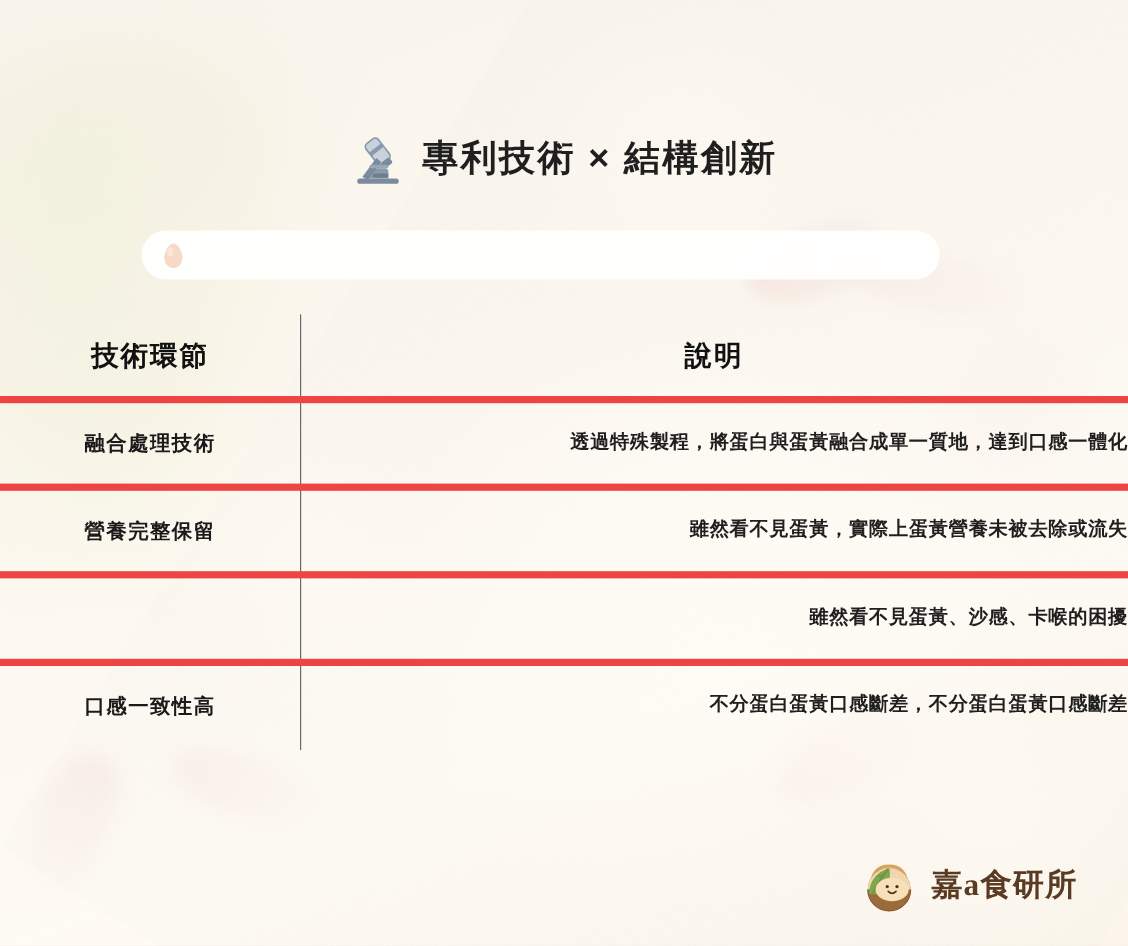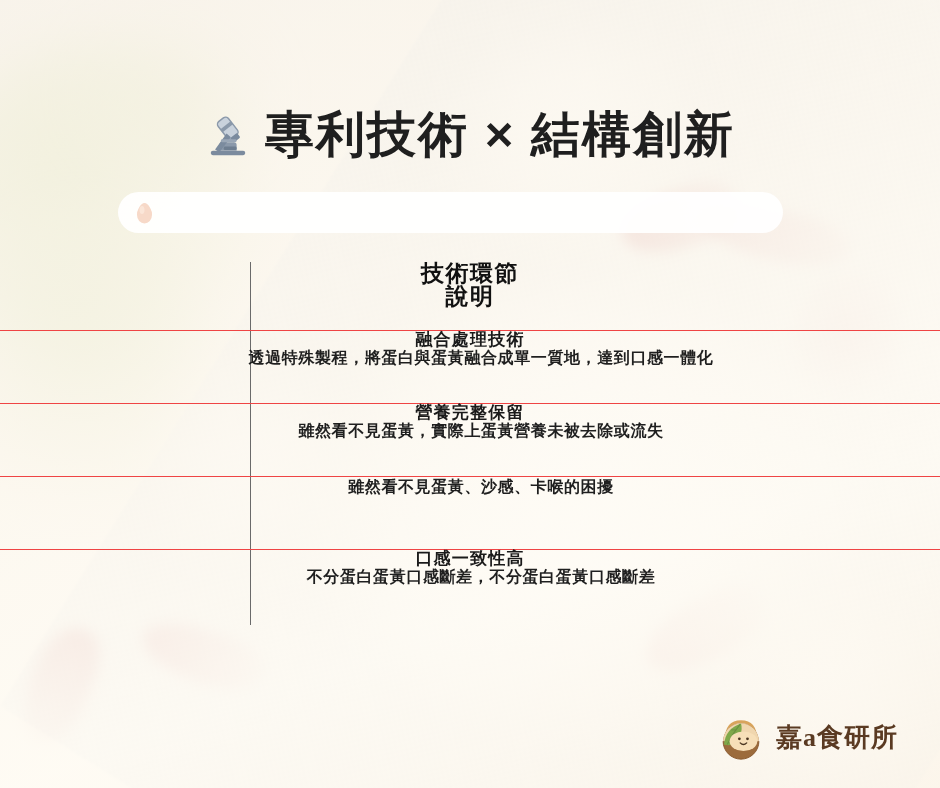--- a/index.html
+++ b/index.html
@@ -73,21 +73,21 @@
 
   
   #content { position:relative; z-index:5; width:940px; height:788px; }
 
   #header-row {
     position:absolute; left:0; top:110px; width:940px;
     display:flex; align-items:center; justify-content:center; gap:14px;
   }
   #microscope-icon { width:46px; height:46px; display:block; flex:0 0 auto; }
   #page-title {
-    font-size:49px; font-weight:700; color:#1f1f1f;
+    font-size:30px; font-weight:700; color:#1f1f1f;
     letter-spacing:2px; white-space:nowrap; line-height:1;
   }
 
   #subtitle-pill {
     position:absolute; left:118px; top:192px;
     width:665px; height:41px;
     background:rgba(255,255,255,.93);
     border-radius:21px;
     display:flex; align-items:center; gap:11px;
     padding-left:18px;
@@ -97,28 +97,28 @@
     font-size:17px; font-weight:700; color:#1d1d1d;
     letter-spacing:.4px; white-space:nowrap; line-height:1;
   }
 
   
   #tech-table { position:absolute; left:0; top:262px; width:940px; }
   #col-divider {
     position:absolute; left:250px; top:0; width:1px; height:363px;
     background:#6a6a6a;
   }
-  .t-row { position:relative; display:flex; align-items:center;flex-direction:column; }
+  .t-row { position:relative; display:flex; align-items:center; }
   .t-head { height:68px; }
-  .t-body { height:73px; border-top:1px solid #ef4444; }
+  .t-body { height:73px; border-top:6px solid #ef4444;gap:17px; }
   .cell-key {
     width:250px; text-align:center;
     padding-right:0;
   }
-  .cell-val { flex:1; padding-left:22px; }
+  .cell-val { flex:1; padding-left:22px;text-align:right; }
 
   .head-key, .head-val {
     font-size:23px; font-weight:700; color:#111;
     letter-spacing:1.5px; line-height:1;
   }
   .head-val { text-align:center; padding-left:0; }
   .key-text {
     font-size:17px; font-weight:700; color:#1a1a1a;
     letter-spacing:1.2px; line-height:1;
   }

